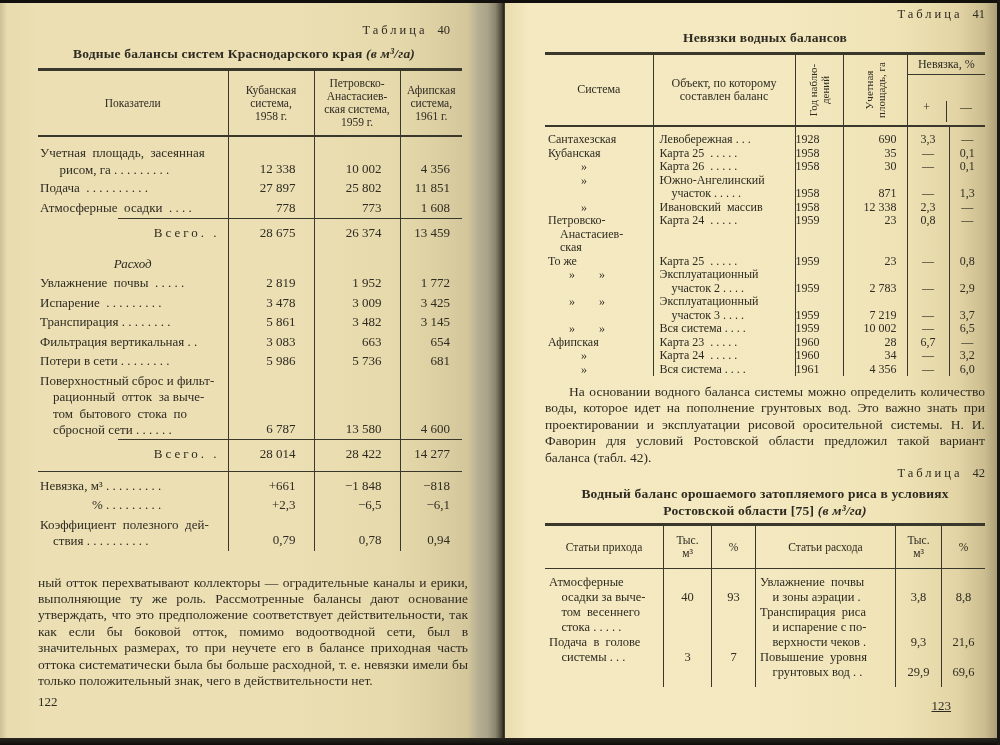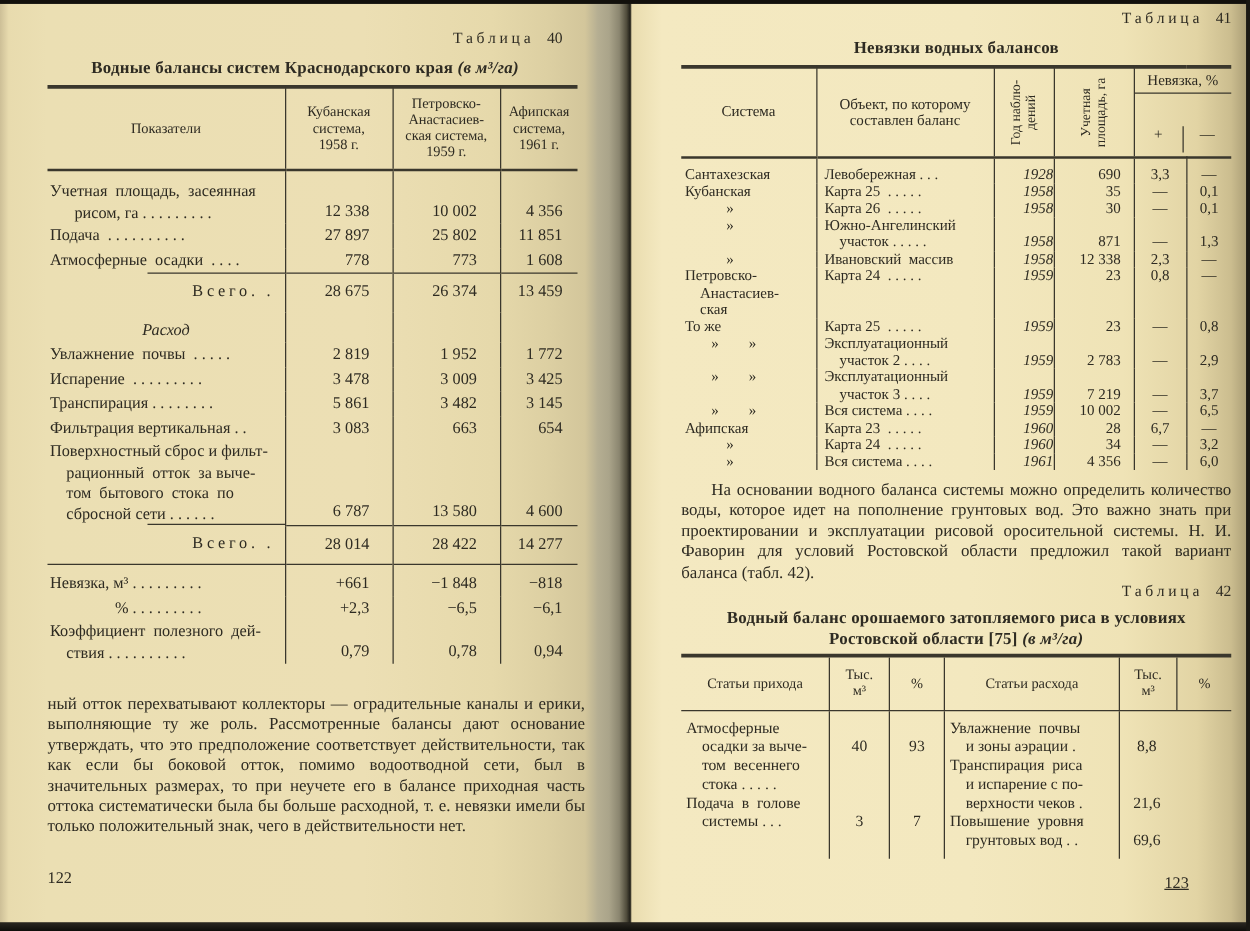--- a/index.html
+++ b/index.html
@@ -57,21 +57,21 @@
   .rot{position:relative;}
   .rot span{position:absolute;left:50%;top:50%;transform:translate(-50%,-50%) rotate(-90deg);
             white-space:pre;font-size:11px;line-height:12px;display:block;}
   .nvc{padding:0 !important;vertical-align:top;}
   .nv-top{height:19px;line-height:19px;border-bottom:1px solid var(--rule);text-align:center;}
   .nv-bot{display:flex;height:47px;align-items:flex-end;}
   .nv-bot span{flex:1;text-align:center;padding-bottom:8px;font-size:12px;}
   .nv-bot .nvm{border-left:1px solid var(--rule);}
   .s41{white-space:pre-wrap;padding-left:3px;vertical-align:top;}
   .o41{white-space:pre-wrap;padding-left:6px;}
-  .y41{text-align:right;font-style:italic;}
+  .y41{text-align:left;}
   .a41{text-align:right;padding-right:10px;}
   .p41,.m41{text-align:center;}
   .vt{vertical-align:top;} .vb{vertical-align:bottom;}
   .fr41{padding-top:6px;margin-left:32px;}
 
   
   .para{font-size:13.5px;line-height:16.4px;text-align:justify;margin:0;}
   .para-l{margin-top:24px;width:430px;}
   .para-r{margin-top:8px;width:440px;text-indent:24px;}
 
@@ -171,20 +171,26 @@
               <td class="lbl">Транспирация . . . . . . . .</td>
               <td class="val bl">5 861</td>
               <td class="val bl">3 482</td>
               <td class="val bl vlast">3 145</td>
             </tr>
             <tr>
               <td class="lbl">Фильтрация вертикальная . .</td>
               <td class="val bl">3 083</td>
               <td class="val bl">663</td>
               <td class="val bl vlast">654</td>
+            </tr>
+            <tr>
+              <td class="lbl">Потери в сети . . . . . . . .</td>
+              <td class="val bl">5 986</td>
+              <td class="val bl">5 736</td>
+              <td class="val bl vlast">681</td>
             </tr>
             <tr>
               <td class="lbl">Поверхностный сброс и фильт-
     рационный  отток  за выче-
     том  бытового  стока  по
     сбросной сети . . . . . .</td>
               <td class="val bl">6 787</td>
               <td class="val bl">13 580</td>
               <td class="val bl vlast">4 600</td>
             </tr>
@@ -398,20 +404,25 @@
             </div>
             <div class="c bl" style="width:140px">
               <div class="ent lab42" style="height:30px">Увлажнение  почвы
     и зоны аэрации .</div>
               <div class="ent lab42" style="height:45px">Транспирация  риса
     и испарение с по-
     верхности чеков .</div>
               <div class="ent lab42" style="height:30px">Повышение  уровня
     грунтовых вод . .</div>
             </div>
+            <div class="c bl" style="width:46px">
+              <div class="ent num42" style="height:30px">3,8</div>
+              <div class="ent num42" style="height:45px">9,3</div>
+              <div class="ent num42" style="height:30px">29,9</div>
+            </div>
             <div class="c bl" style="width:44px">
               <div class="ent num42" style="height:30px">8,8</div>
               <div class="ent num42" style="height:45px">21,6</div>
               <div class="ent num42" style="height:30px">69,6</div>
             </div>
           </div>
         </div>
       <div class="pagenum pn-r">123</div>
     </div>
   </div>

